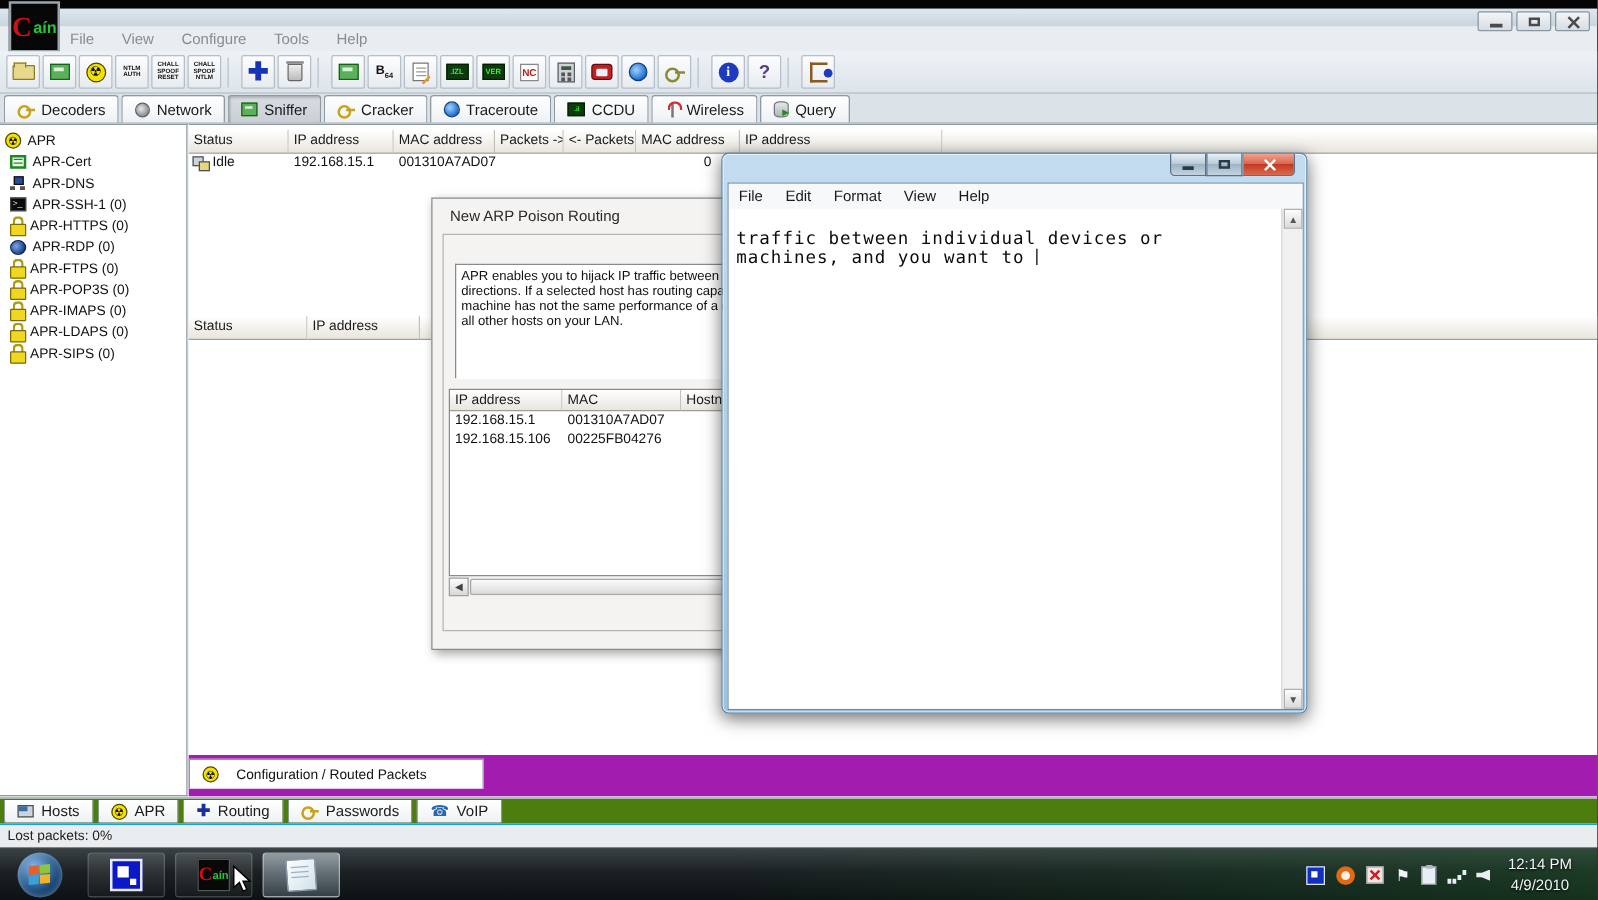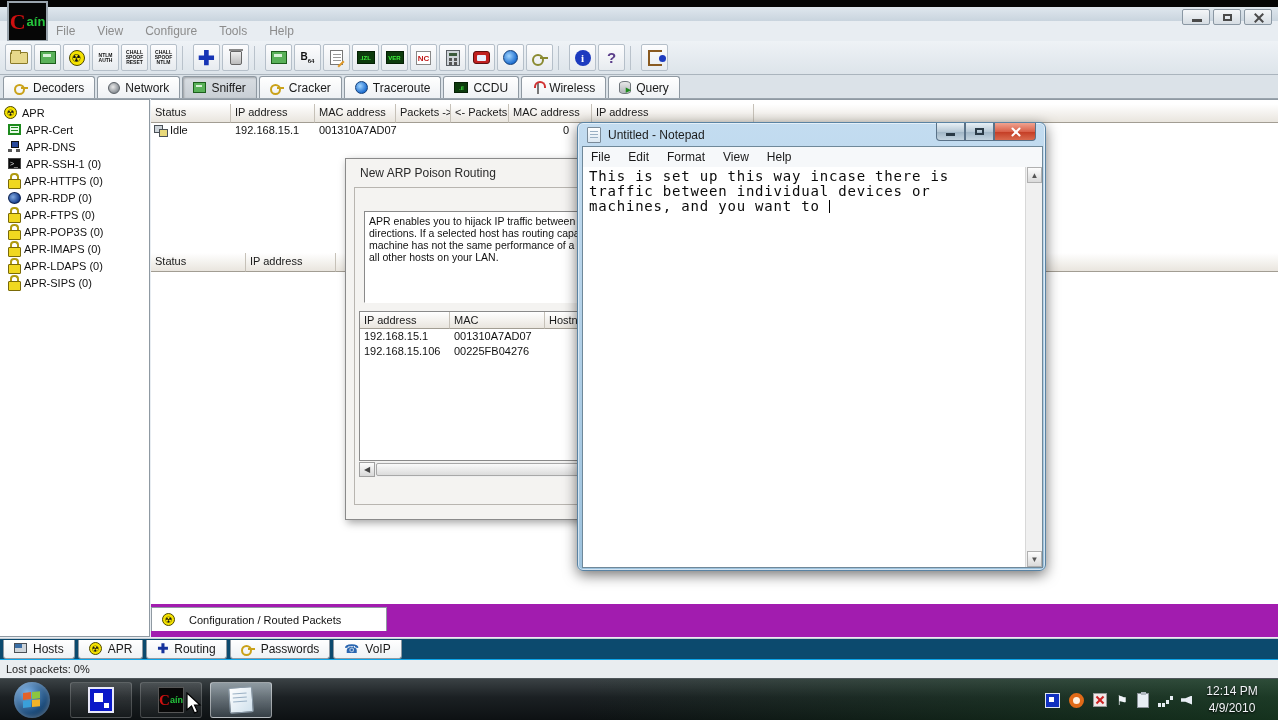--- a/index.html
+++ b/index.html
@@ -105,21 +105,21 @@
   .hdrrow { position:absolute; left:0; width:1127px; height:19px; display:flex; }
   .hcell { background:linear-gradient(#ffffff,#e9e5de); border-right:1px solid #c6c1b8; border-bottom:1px solid #a29d93; font-size:11px; color:#1a1a1a; padding:2px 4px; white-space:nowrap; overflow:hidden; }
   .row1 { position:absolute; left:0; top:23px; width:912px; height:16px; font-size:11px; color:#111;padding-left:22px; }
   .row1 .cell { position:absolute; top:1px; white-space:nowrap; }
   .grpicon { position:absolute; left:3px; top:2px; width:14px; height:12px; }
   .grpicon::before { content:""; position:absolute; left:0; top:0; width:7px; height:6px; background:#cdd4da; border:1px solid #4a5056; }
   .grpicon::after { content:""; position:absolute; left:5px; top:4px; width:7px; height:6px; background:#e8d87a; border:1px solid #4a5056; }
   .cfgarea { position:absolute; left:151px; top:505px; width:1127px; height:33px; background:#a21caf; }
   .cfgtab { position:absolute; left:0; top:3px; width:236px; height:24px; background:#fff; border:1px solid #8f99a2; border-bottom:none; display:flex; align-items:center; gap:14px; padding-left:10px; font-size:11px; color:#111; }
 
-  .btabs { position:absolute; left:0; top:638px; width:1278px; height:21px; background:#0c4a6e; display:flex; align-items:center; padding-left:3px; gap:3px; border-top:1px solid #c5cdd4; }
+  .btabs { position:absolute; left:0; top:638px; width:1278px; height:21px; background:#4d7c0f; display:flex; align-items:flex-end; padding-left:3px; gap:3px; border-top:1px solid #c5cdd4; }
   .btab { height:19px; background:linear-gradient(#ffffff,#eef1f4); border:1px solid #8f99a2; border-top:none; border-radius:0 0 3px 3px; display:flex; align-items:center; gap:6px; padding:0 10px; font-size:12px; color:#1a1a1a; }
   .statusbar { position:absolute; left:0; top:659px; width:1278px; height:19px; background:#e9edf0; border-top:1px solid #0ea5e9; font-size:11px; color:#222; padding:3px 0 0 6px; }
 
   
   #dialog { position:absolute; left:345px; top:158px; width:478px; height:362px; background:#f4f3f1; border:1px solid #8a8a8a; box-shadow:2px 3px 8px rgba(0,0,0,.35); z-index:10; font-size:11px; color:#111; }
   #dialog .dtitle { position:absolute; left:14px; top:7px; font-size:12px; color:#2a2a2a; }
   #dialog .gbox { position:absolute; left:8px; top:28px; width:462px; height:318px; border:1px solid #b8b5b0; }
   #dialog .warn { position:absolute; left:18px; top:52px; width:436px; height:92px; background:#fff; border:1px solid #8a8a8a; border-right-color:#fff; border-bottom-color:#fff; padding:3px 4px; font-size:10.5px; line-height:12px; color:#111; }
   #dialog .lbox { position:absolute; left:13px; top:152px; width:446px; height:150px; background:#fff; border:1px solid #8a8a8a; overflow:hidden; }
   #dialog .lhdr { display:flex; height:17px; }
@@ -457,45 +457,41 @@
         <span style="width:95px;">00225FB04276</span>
       </div>
     </div>
     <div class="hscroll">
       <div class="harrow">◀</div>
       <div class="hthumb"></div>
     </div>
   </div>
 
   <div id="notepad">
-    <div class="ntitle">
-      <span class="npico"></span>
-      <span>Untitled - Notepad</span>
-    </div>
     <div class="nbtns">
       <div class="nbtn">
           <span class="bar"></span>
         </div>
       <div class="nbtn">
           <span class="sq"></span>
         </div>
       <div class="nbtn close">
           <span class="x1"></span>
           <span class="x2"></span>
         </div>
     </div>
     <div class="ninner">
       <div class="nmenu">
         <span>File</span>
         <span>Edit</span>
         <span>Format</span>
         <span>View</span>
         <span>Help</span>
       </div>
-      <div class="ntext"><span>This is set up this way incase there is</span><br><span>traffic between individual devices or</span><br><span>machines, and you want to </span><span class="caret"></span></div>
+      <div class="ntext"><br><span>traffic between individual devices or</span><br><span>machines, and you want to </span><span class="caret"></span></div>
       <div class="vscroll">
         <div class="varrow up">▲</div>
         <div class="varrow dn">▼</div>
       </div>
     </div>
   </div>
 
   <div id="taskbar">
     <div class="greens"></div>
     <div class="orb">

